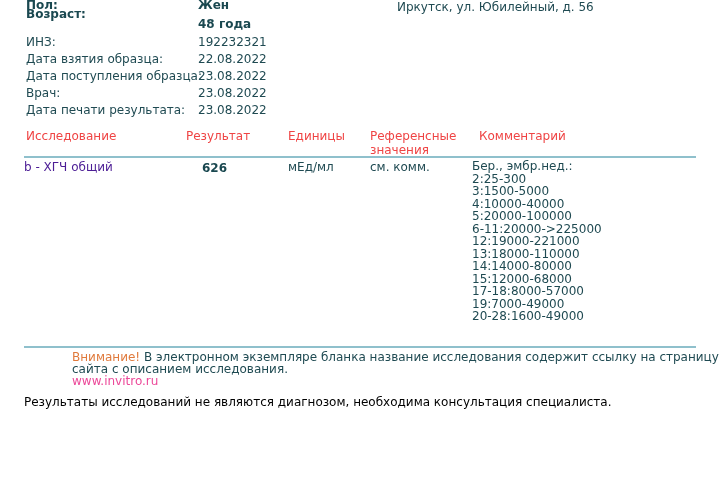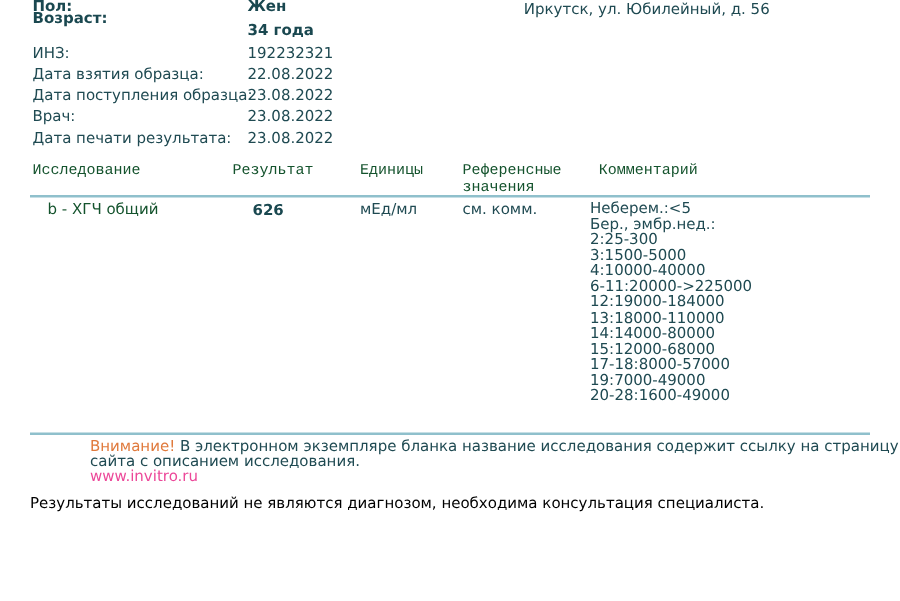--- a/index.html
+++ b/index.html
@@ -13,32 +13,32 @@
       position: relative;
       overflow: hidden;
       font-family: "DejaVu Sans", sans-serif;
       font-size: 12px;
       color: #1f4a52;
     }
     .abs { position: absolute; white-space: nowrap; }
     .info-label { left: 26px; }
     .info-value { left: 198px; }
     .bold { font-weight: bold; color: #1a4850; }
-    .address { left: 397px; top: 0px; margin-left: 22px; }
+    .address { left: 397px; top: 0px; }
 
-    .th { top: 129px; color: #14532d; line-height: 14px; font-family: Liberation Mono, monospace; }
+    .th { top: 129px; color: #ef4444; line-height: 14px; }
     .hdr-line {
       position: absolute;
       left: 24px;
       width: 672px;
       height: 2px;
       background: #8fc0cc;
       top: 156px;
     }
-    .row-name { left: 38px; top: 160px; color: #14532d; }
+    .row-name { left: 24px; top: 160px; color: #4c1d95; }
     .row-result { left: 186px; top: 161px; font-weight: bold; color: #1a4850; margin-left: 16px; }
     .row-units { left: 288px; top: 160px; }
     .row-ref { left: 370px; top: 160px; }
     .comment {
       position: absolute;
       left: 472px;
       top: 160px;
       line-height: 12.5px;
       color: #1f4a52;
     }
@@ -73,21 +73,21 @@
     }
   </style>
 </head>
 <body>
 
 <div>
   <span class="abs info-label bold" style="top:-2px">Пол:</span>
   <span class="abs info-value bold" style="top:-2px">Жен</span>
 
   <span class="abs info-label bold" style="top:7px">Возраст:</span>
-  <span class="abs info-value bold" style="top:17px">34 года</span>
+  <span class="abs info-value bold" style="top:17px">48 года</span>
 
   <span class="abs info-label" style="top:35px">ИНЗ:</span>
   <span class="abs info-value" style="top:35px">192232321</span>
 
   <span class="abs info-label" style="top:52px">Дата взятия образца:</span>
   <span class="abs info-value" style="top:52px">22.08.2022</span>
 
   <span class="abs info-label" style="top:69px">Дата поступления образца:</span>
   <span class="abs info-value" style="top:69px">23.08.2022</span>
 
@@ -111,27 +111,27 @@
   <span class="abs th" style="left:479px">Комментарий</span>
 
   <div class="hdr-line"></div>
 
   <div>
     <a class="abs row-name">b - ХГЧ общий</a>
     <span class="abs row-result">626</span>
     <span class="abs row-units">мЕд/мл</span>
     <span class="abs row-ref">см. комм.</span>
     <div class="comment">
-      <div>Неберем.:&lt;5</div>
       <div>Бер., эмбр.нед.:</div>
       <div>2:25-300</div>
       <div>3:1500-5000</div>
       <div>4:10000-40000</div>
+      <div>5:20000-100000</div>
       <div>6-11:20000-&gt;225000</div>
-      <div>12:19000-184000</div>
+      <div>12:19000-221000</div>
       <div>13:18000-110000</div>
       <div>14:14000-80000</div>
       <div>15:12000-68000</div>
       <div>17-18:8000-57000</div>
       <div>19:7000-49000</div>
       <div>20-28:1600-49000</div>
     </div>
   </div>
 
   <div class="foot-line"></div>

